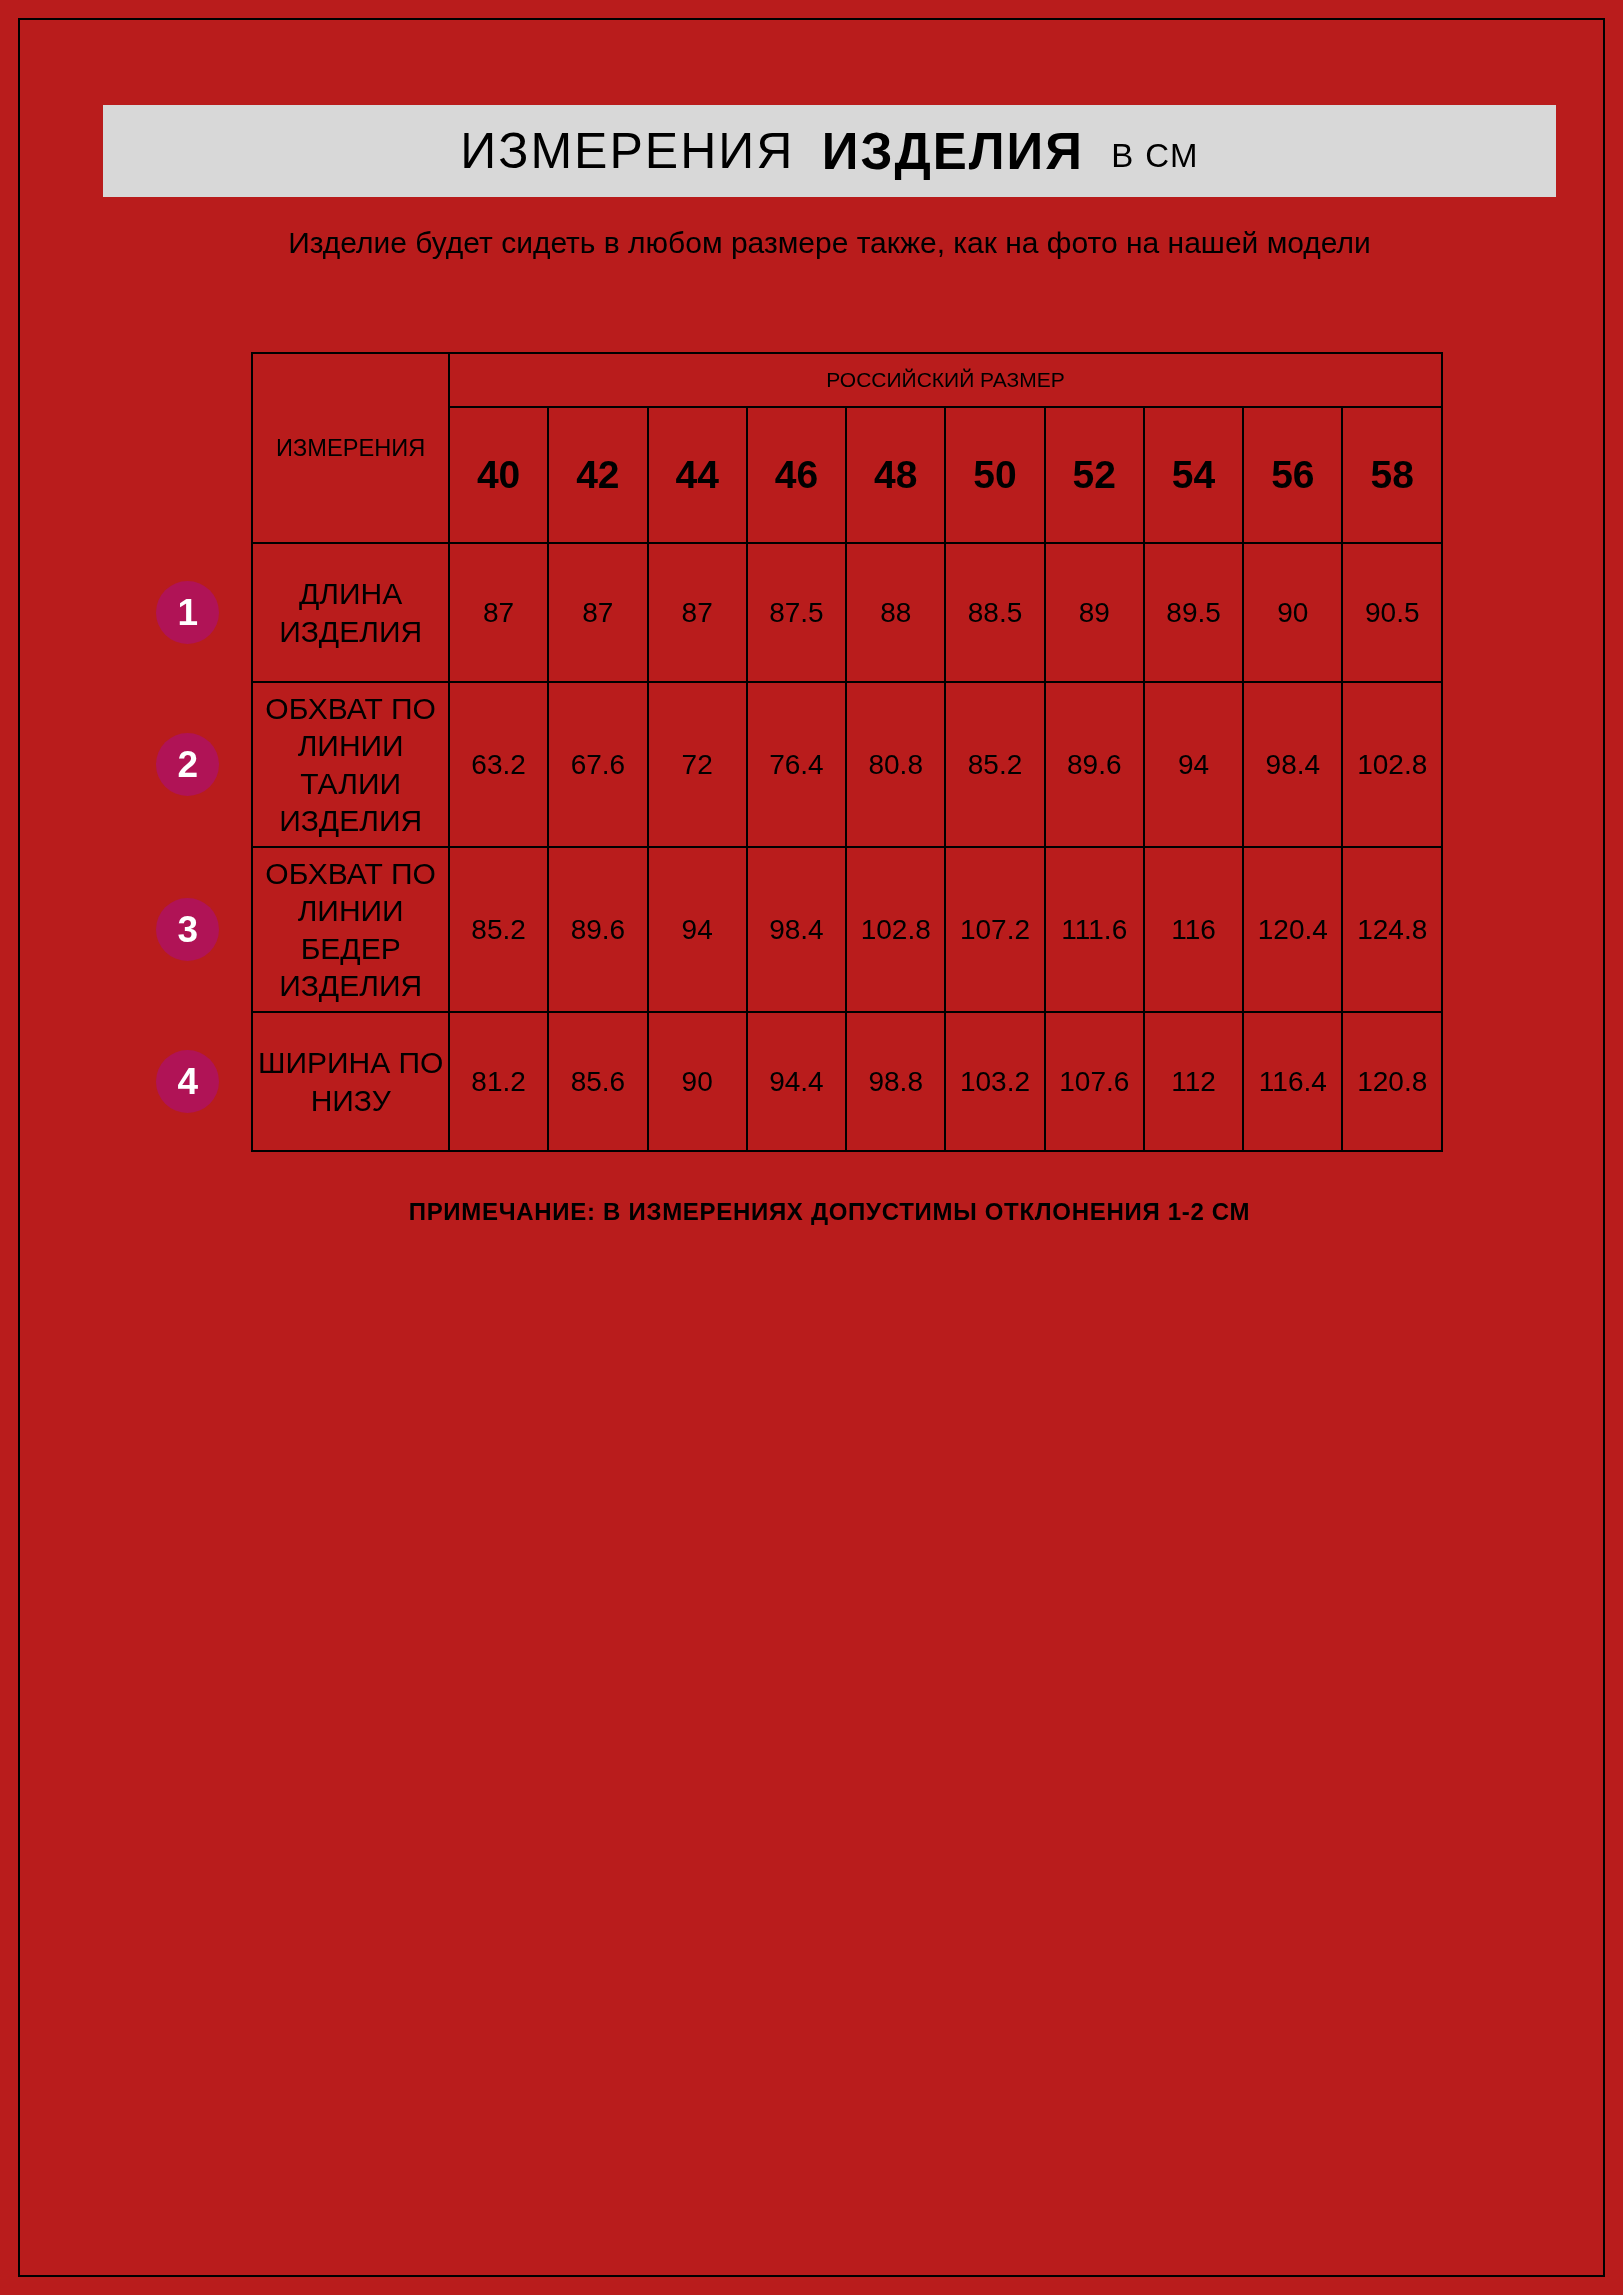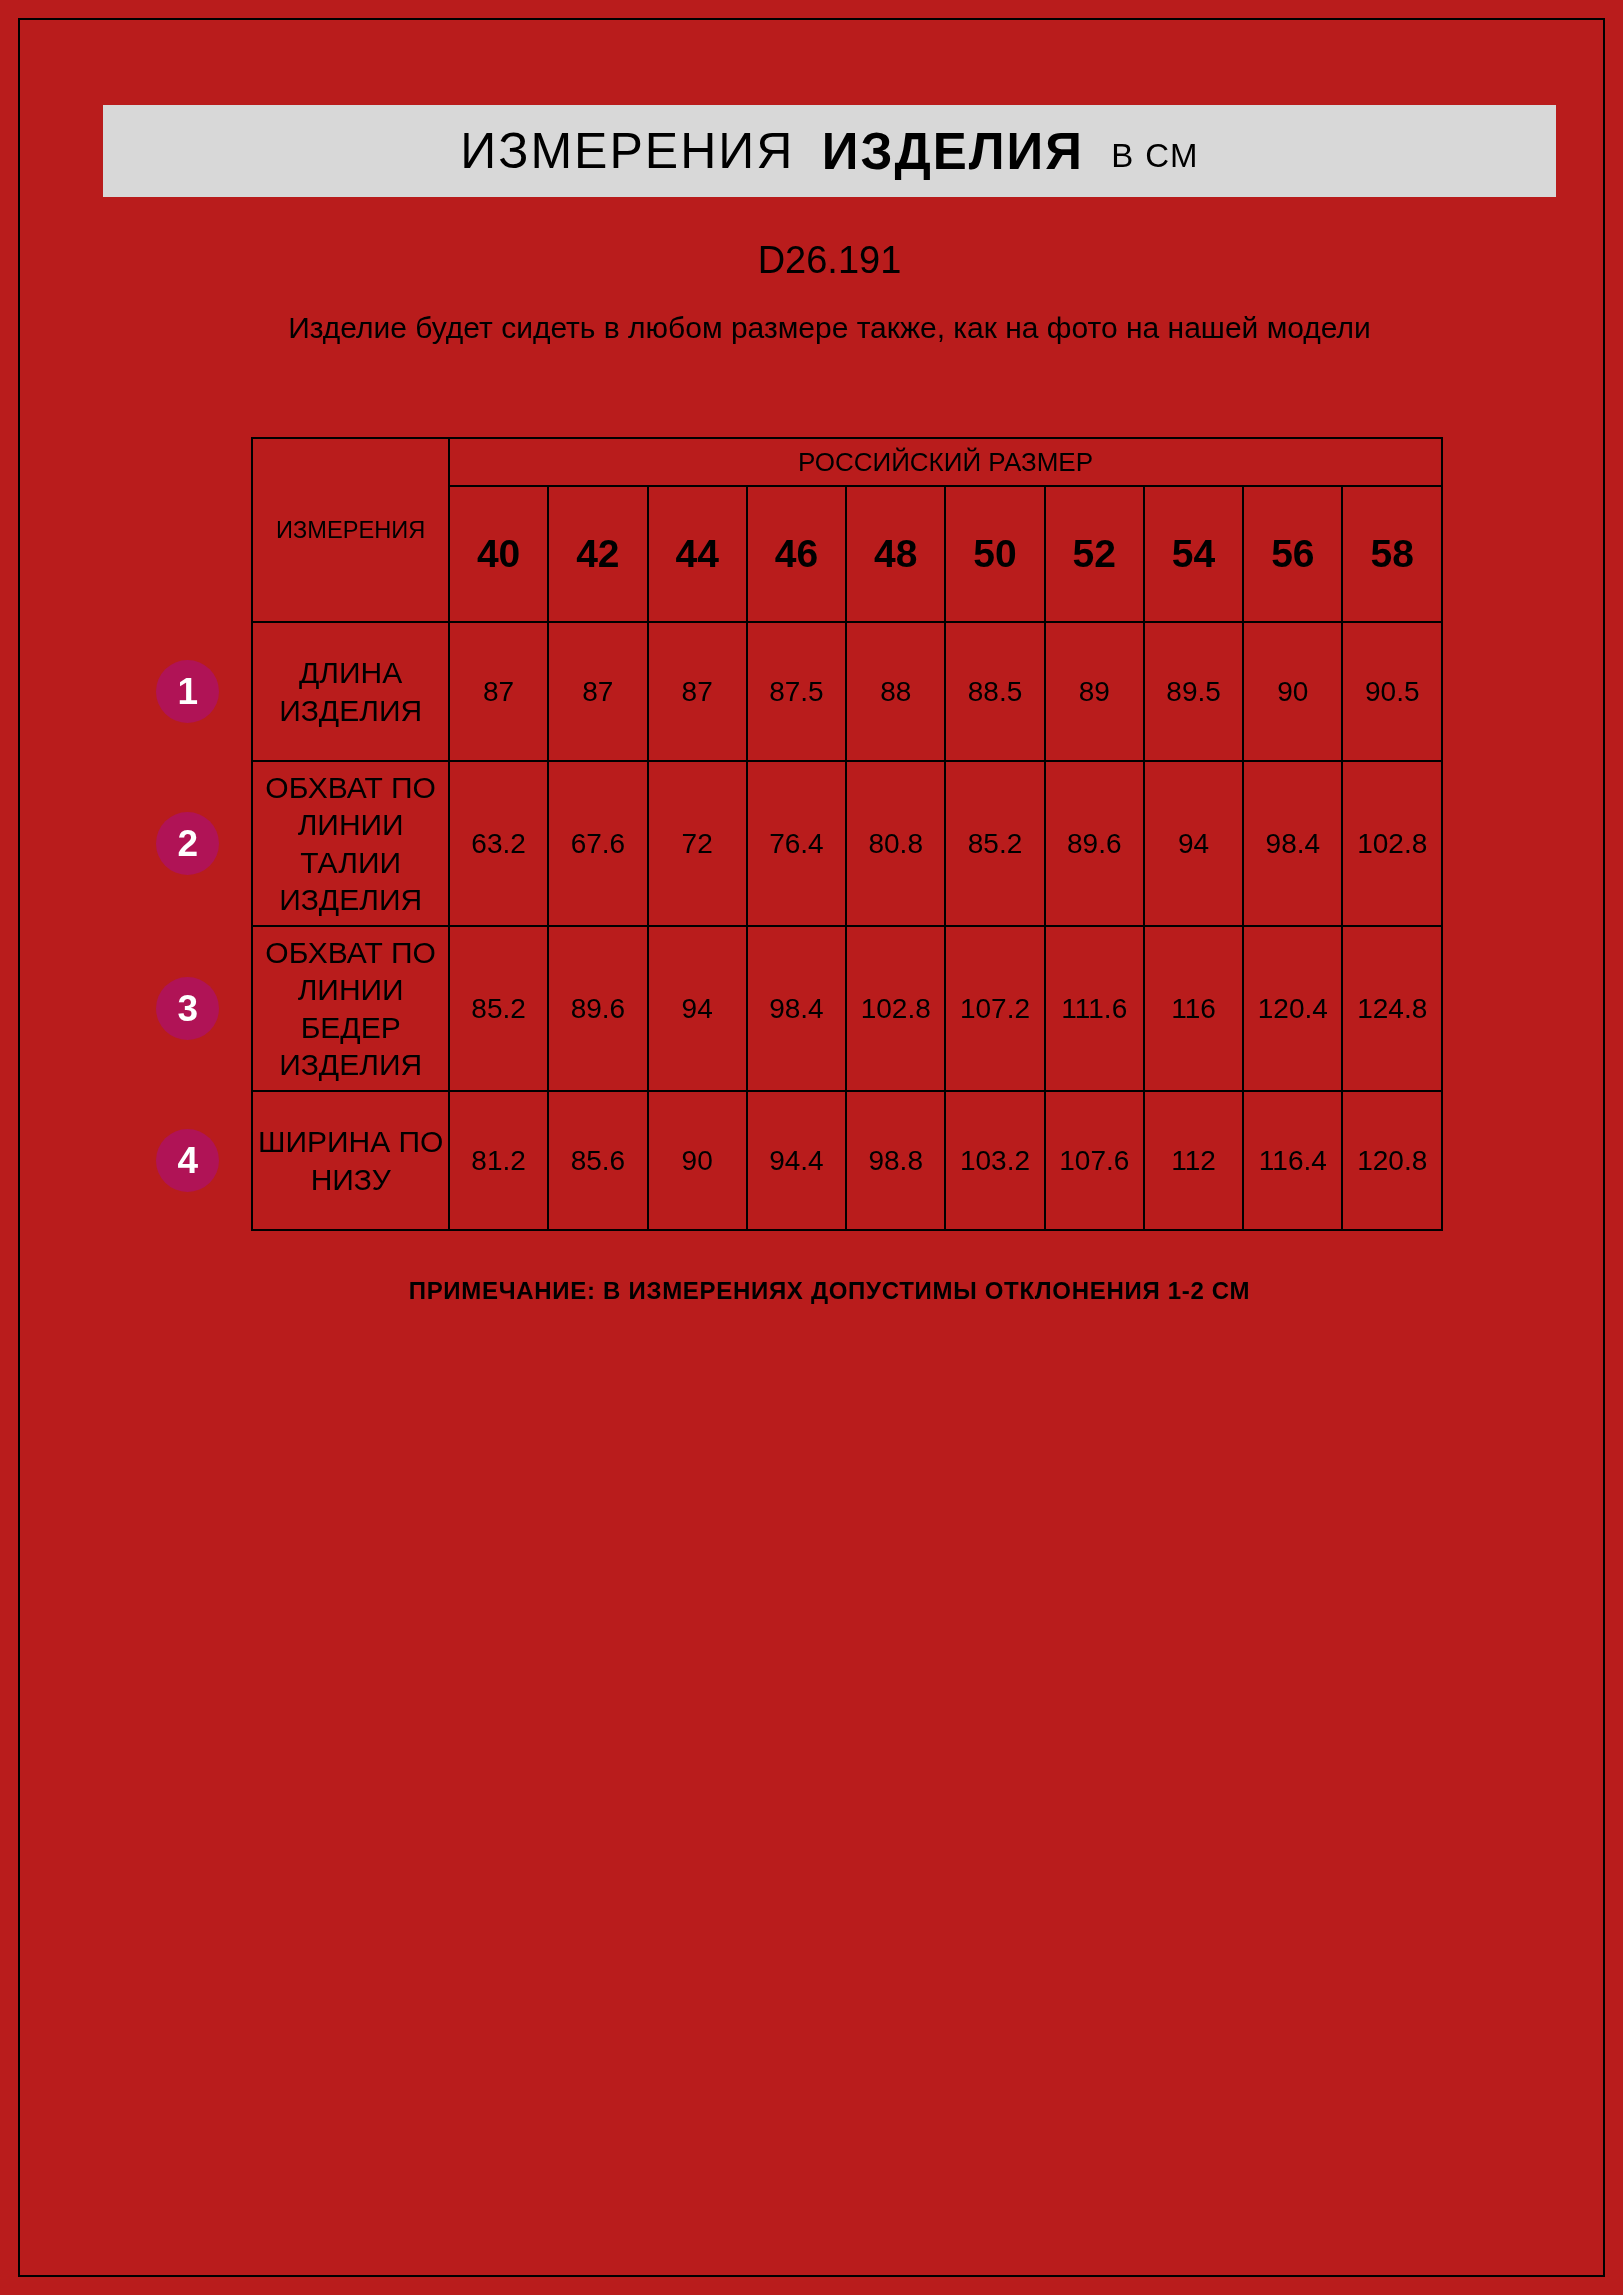--- a/index.html
+++ b/index.html
@@ -60,21 +60,21 @@
     margin: 50px 0 0 88px;
   }
   col.c-badge { width: 128px; }
   col.c-label { width: 196px; }
   col.c-size  { width: 99px; }
 
   td { vertical-align: middle; text-align: center; }
   td.b { border: 2px solid #000; }
   td.nob { border: none; background: transparent; }
 
-  td.group-header { height: 48px; font-size: 26px; margin-top: 35px; }
+  td.group-header { height: 54px; font-size: 21px; margin-top: 35px; }
   td.size-cell { height: 136px; font-size: 39px; font-weight: bold; }
   td.measure-header { font-size: 23.6px; }
 
   td.label-cell {
     font-size: 30px;
     line-height: 1.25;
     white-space: pre-line;
     padding: 6.5px 3.9px;
   }
   td.value-cell { font-size: 28px; margin-left: 8px; }
@@ -108,21 +108,20 @@
 
 <div class="page">
   <div class="frame"></div>
 
   <div class="title-bar">
     <span class="title-word1">ИЗМЕРЕНИЯ</span>
     <span class="title-word2">ИЗДЕЛИЯ</span>
     <span class="title-unit">В СМ</span>
   </div>
 
-  <div class="article">D26.191</div>
 
   <div class="note-par first">Изделие будет сидеть в любом размере также, как на фото на нашей модели</div>
 
   <table class="meas">
     <colgroup>
       <col class="c-badge">
       <col class="c-label">
       <col class="c-size">
         <col class="c-size">
         <col class="c-size">

